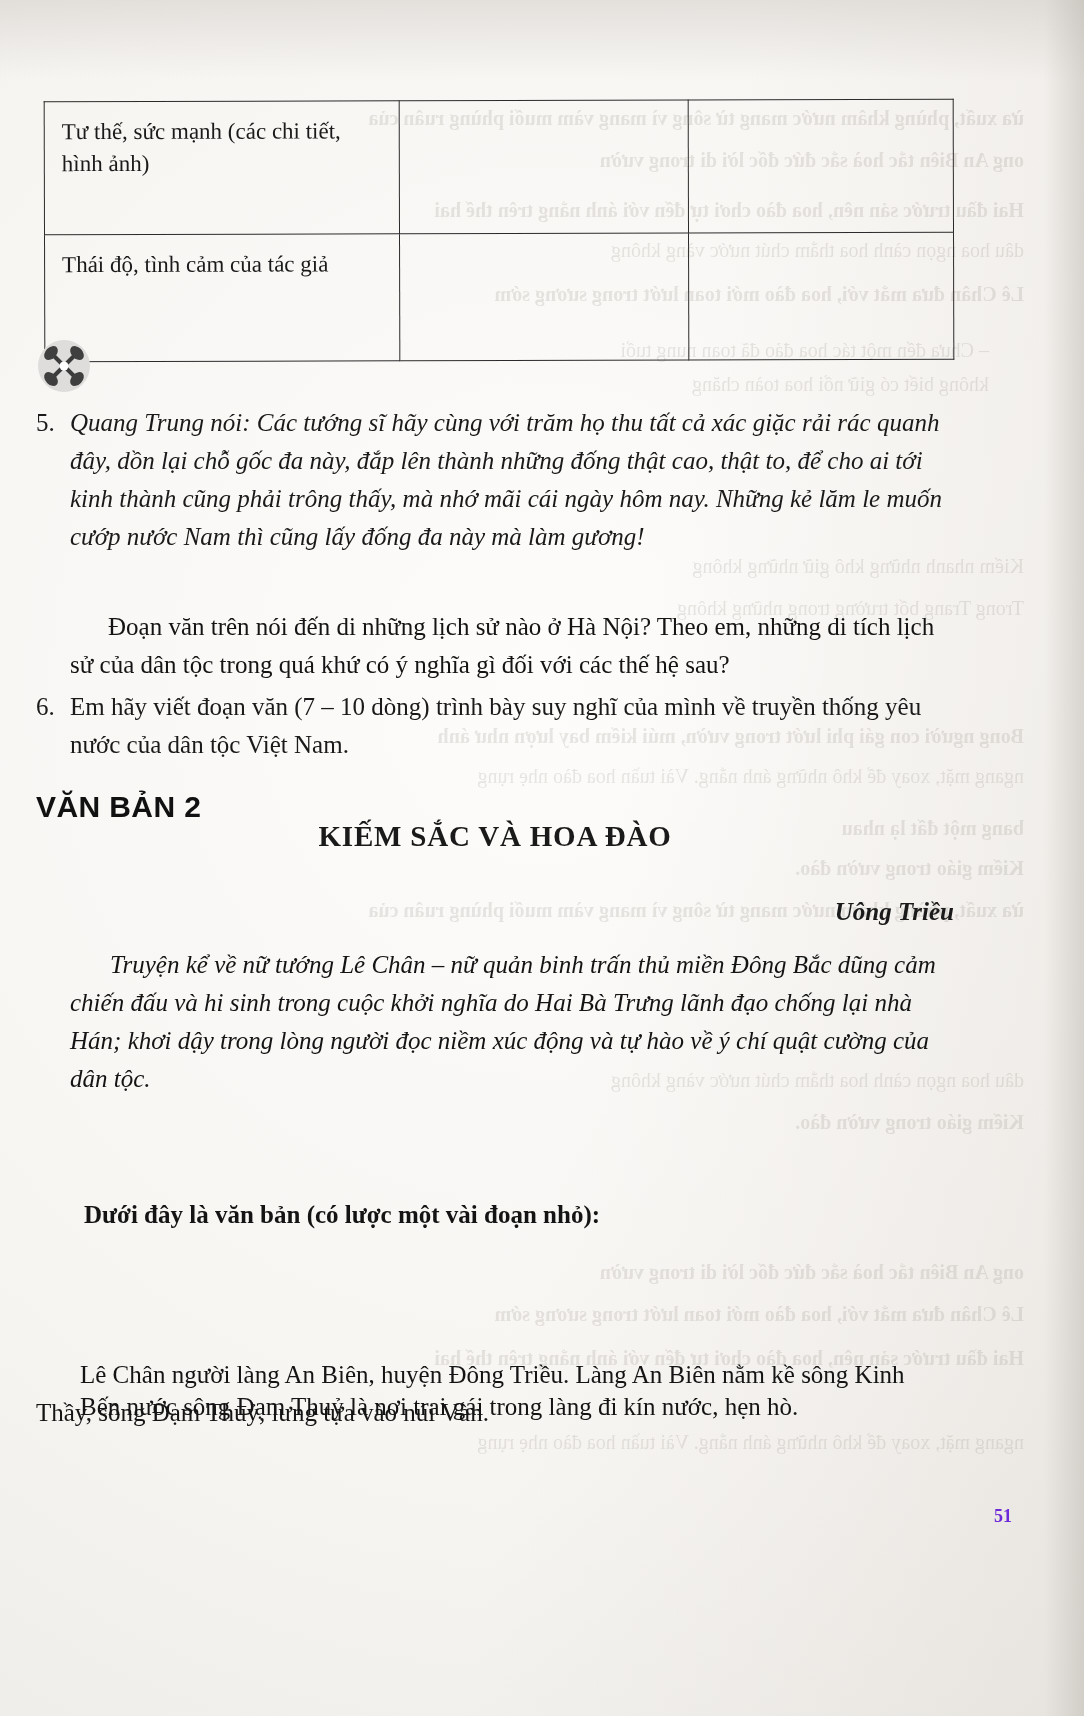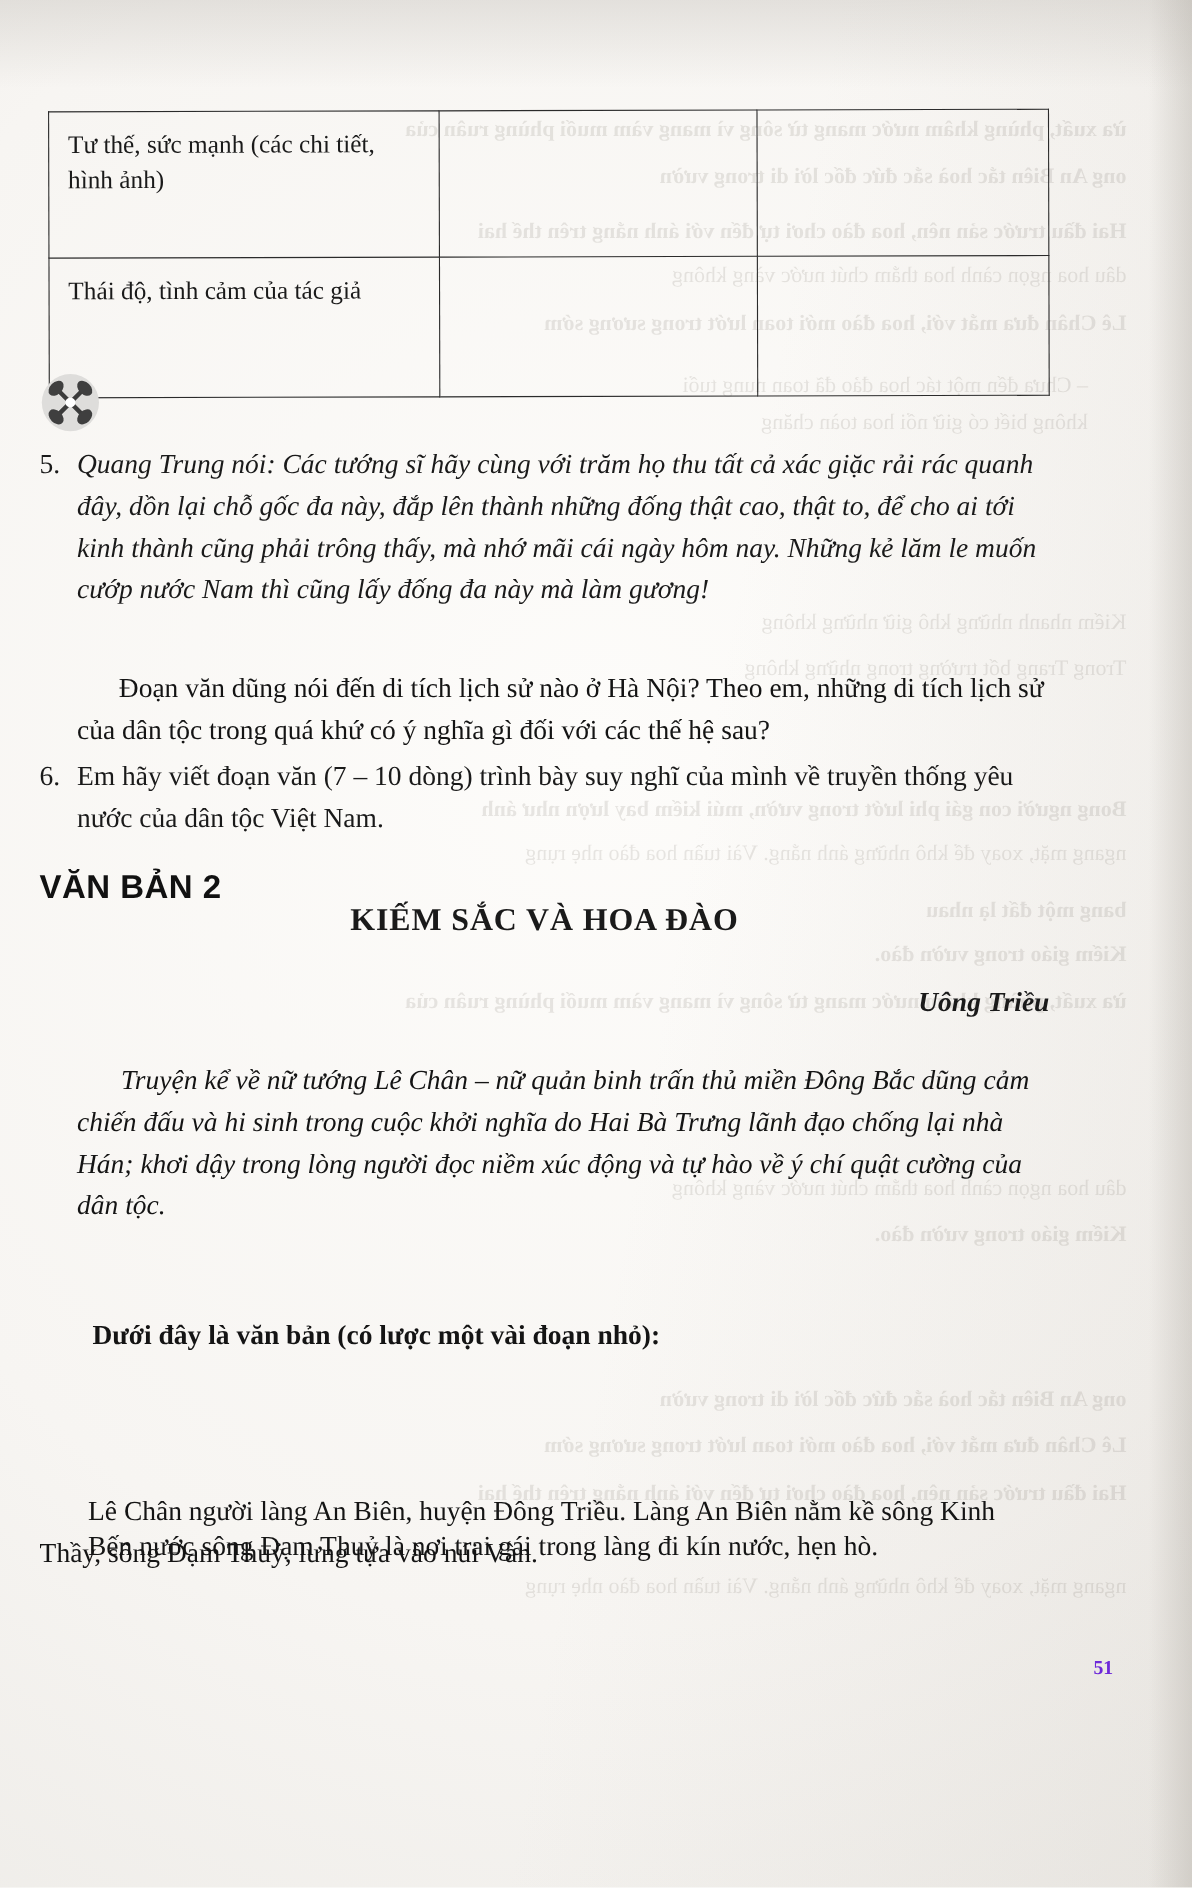--- a/index.html
+++ b/index.html
@@ -100,21 +100,21 @@
     letter-spacing:.8px;
   }
   .author{
     position:absolute;left:36px;top:898px;width:918px;
     text-align:right;padding-right:64px;
     font-weight:bold;font-style:italic;font-size:25px;
   }
 
   .summary{
     left:70px;top:946px;width:884px;
-    font-style:italic;text-indent:40px;margin-top:18px;
+    font-style:italic;text-indent:40px;
   }
   .lead{
     left:70px;top:1164px;width:884px;
     font-weight:bold;text-indent:14px;font-size:25px;margin-top:32px;
   }
   .p1{left:70px;top:1180px;width:884px;font-style:italic;text-indent:40px;}
   .p2{left:36px;top:1356px;width:918px;text-indent:44px;}
   .p3{left:36px;top:1388px;width:918px;text-indent:44px;}
 
   .folio{
@@ -183,21 +183,21 @@
         <ellipse cx="41" cy="41" rx="8" ry="5.5" transform="rotate(-45 41 41)"></ellipse>
       </g>
       <circle cx="28" cy="28" r="4.5" fill="#ffffff"></circle>
     </svg>
   </span>
 
   <div class="num-item q5">
     <span class="num">5.</span>
     <span class="bodytxt">Quang Trung nói: Các tướng sĩ hãy cùng với trăm họ thu tất cả xác giặc rải rác quanh đây, dồn lại chỗ gốc đa này, đắp lên thành những đống thật cao, thật to, để cho ai tới kinh thành cũng phải trông thấy, mà nhớ mãi cái ngày hôm nay. Những kẻ lăm le muốn cướp nước Nam thì cũng lấy đống đa này mà làm gương!</span>
   </div>
-  <div class="blk q5-follow">Đoạn văn dũng nói đến di tích lịch sử nào ở Hà Nội? Theo em, những di tích lịch sử của dân tộc trong quá khứ có ý nghĩa gì đối với các thế hệ sau?</div>
+  <div class="blk q5-follow">Đoạn văn trên nói đến di những lịch sử nào ở Hà Nội? Theo em, những di tích lịch sử của dân tộc trong quá khứ có ý nghĩa gì đối với các thế hệ sau?</div>
 
   <div class="num-item q6">
     <span class="num">6.</span>
     <span class="bodytxt">Em hãy viết đoạn văn (7 – 10 dòng) trình bày suy nghĩ của mình về truyền thống yêu nước của dân tộc Việt Nam.</span>
   </div>
 
   <div class="vb2">VĂN BẢN 2</div>
   <div class="doc-title">KIẾM SẮC VÀ HOA ĐÀO</div>
   <div class="author">Uông Triều</div>
 

